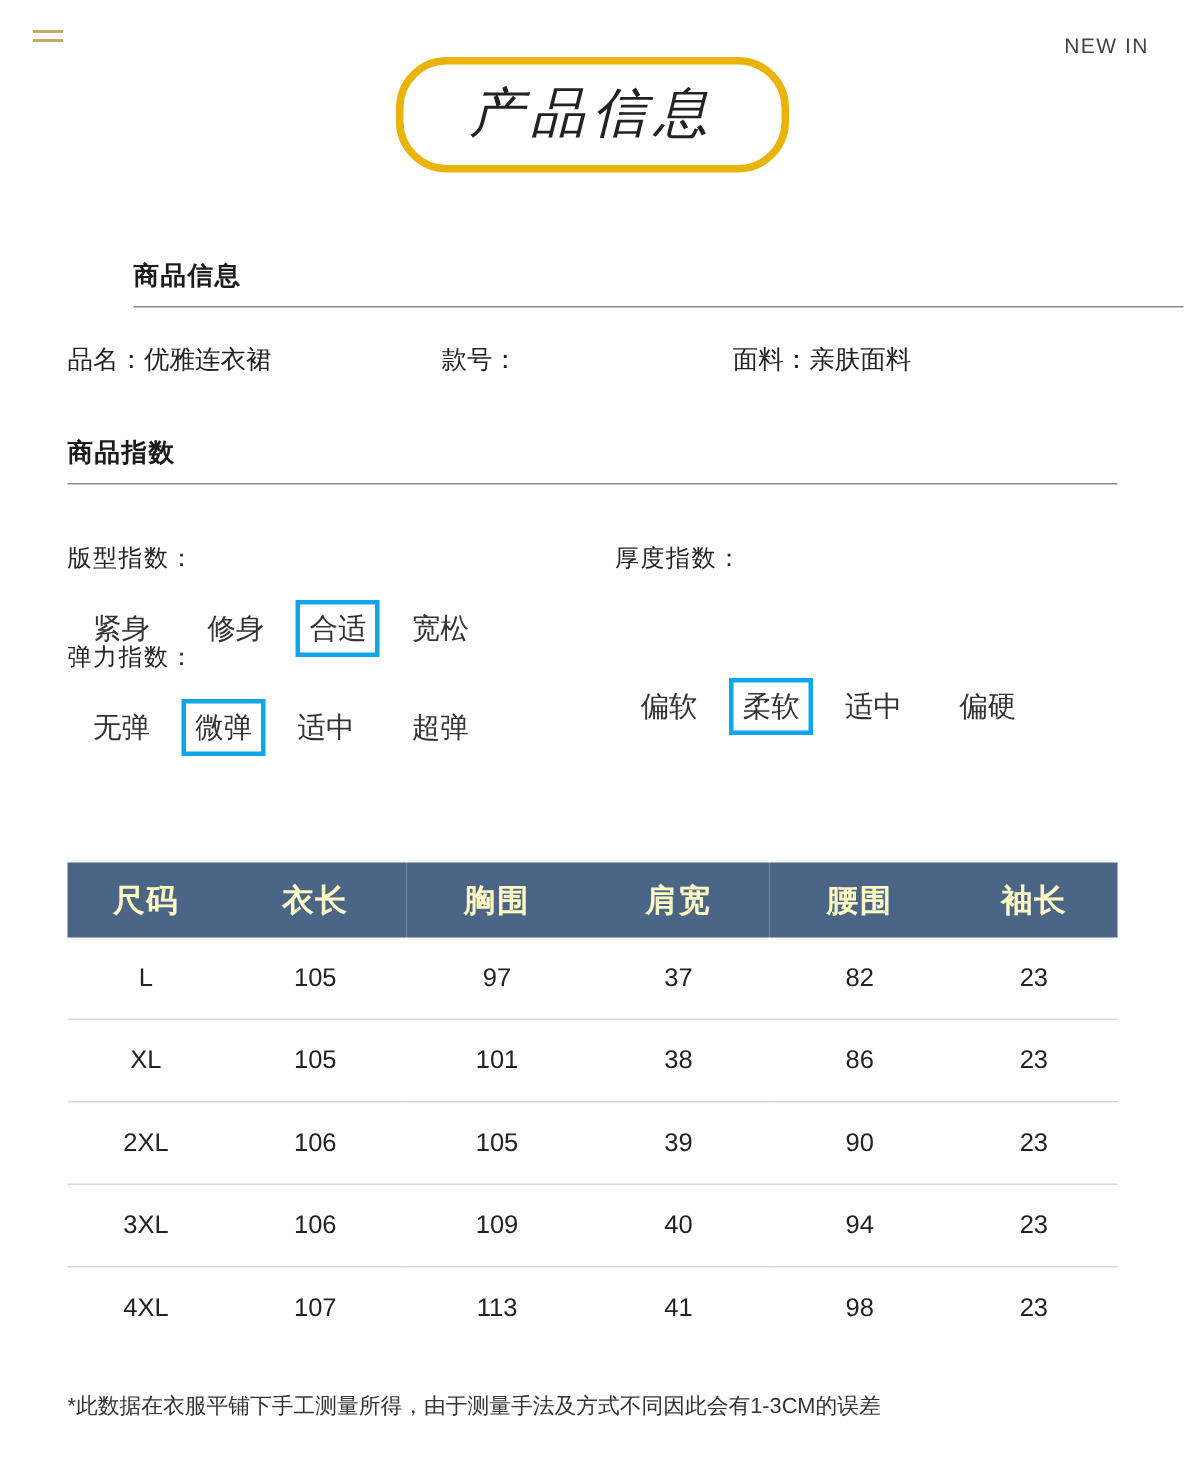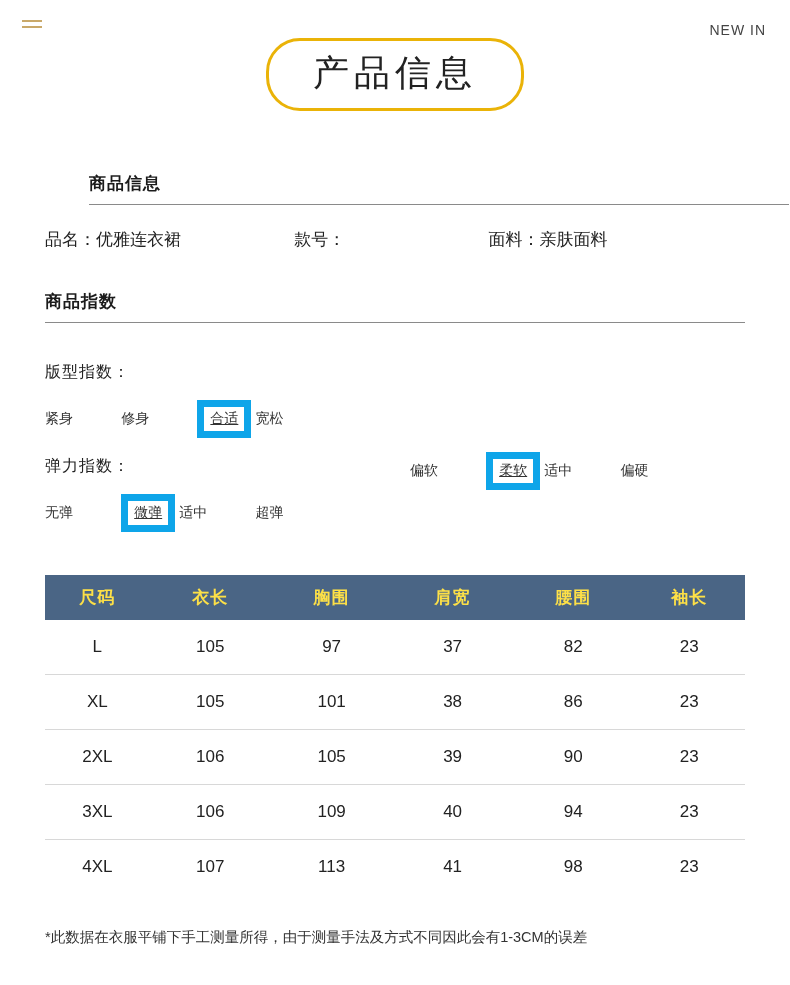--- a/index.html
+++ b/index.html
@@ -50,23 +50,24 @@
   
   .title-wrap {
     position: absolute;
     top: 38px;
     left: 0;
     width: 790px;
     text-align: center;
   }
   .title-box {
     display: inline-block;
-    border: 3px solid #eab308;
+    border: 5px solid #eab308;
     border-radius: 34px;
     padding: 11px 44px 15px 44px;
+    font-style: italic;
   }
   .title-cn {
     font-size: 36px;
     letter-spacing: 5px;
     color: #222222;
     line-height: 1.15;
     font-family: "Liberation Sans", sans-serif;
   }
   .title-en {
     margin-top: 14px;
@@ -125,49 +126,49 @@
     font-size: 16px;
     color: #222222;
     margin-bottom: 17px;
     letter-spacing: 1px;
   }
   .idx-opts {
     white-space: nowrap;
   }
   .idx-opt {
     display: inline-block;
-    font-size: 14px;
+    text-align: center;
+    font-size: 19px;
     color: #333333;
     padding: 3px 0;
   }
   .idx-opt.sel {
-    border: 7px solid #0ea5e9;
+    border: 3px solid #0ea5e9;
     padding: 3px 6px;
-    text-decoration: underline;
   }
 
   #g-banxing { left: 45px; top: 362px; width: 340px; }
   #g-houdu  { left: 410px; top: 362px; width: 340px; }
-  #g-tanli  { left: 45px; top: 456px; width: 340px; }
+  #g-tanli  { left: 45px; top: 428px; width: 340px; }
   #g-rouruan{ left: 410px; top: 452px; width: 340px; }
 
   .idx-opt.w1 { width: 72px; }
 
   
   .size-table {
     position: absolute;
     top: 575px;
     left: 45px;
     width: 700px;
     border-collapse: collapse;
   }
   .size-table th {
     background: #4a6585;
-    color: #fde047;
-    font-size: 17px;
+    color: #fef9c3;
+    font-size: 21px;
     font-weight: bold;
     padding: 11px 0;
     letter-spacing: 1px;
   }
   .size-table td {
     font-size: 17px;
     color: #222222;
     text-align: center;
     padding: 17px 0;
     border-bottom: 1px solid #d8d8d8;
@@ -234,20 +235,21 @@
   <div class="idx-label">版型指数：</div>
   <div class="idx-opts">
     <span class="idx-opt w1">紧身</span>
     <span class="idx-opt w1">修身</span>
     <span class="idx-opt sel">合适</span>
     <span class="idx-opt w1">宽松</span>
   </div>
 </div>
 
 <div class="idx-group" id="g-houdu">
+  <div class="idx-label">厚度指数：</div>
 </div>
 
 <div class="idx-group" id="g-tanli">
   <div class="idx-label">弹力指数：</div>
   <div class="idx-opts">
     <span class="idx-opt w1">无弹</span>
     <span class="idx-opt sel">微弹</span>
     <span class="idx-opt w1">适中</span>
     <span class="idx-opt w1">超弹</span>
   </div>

